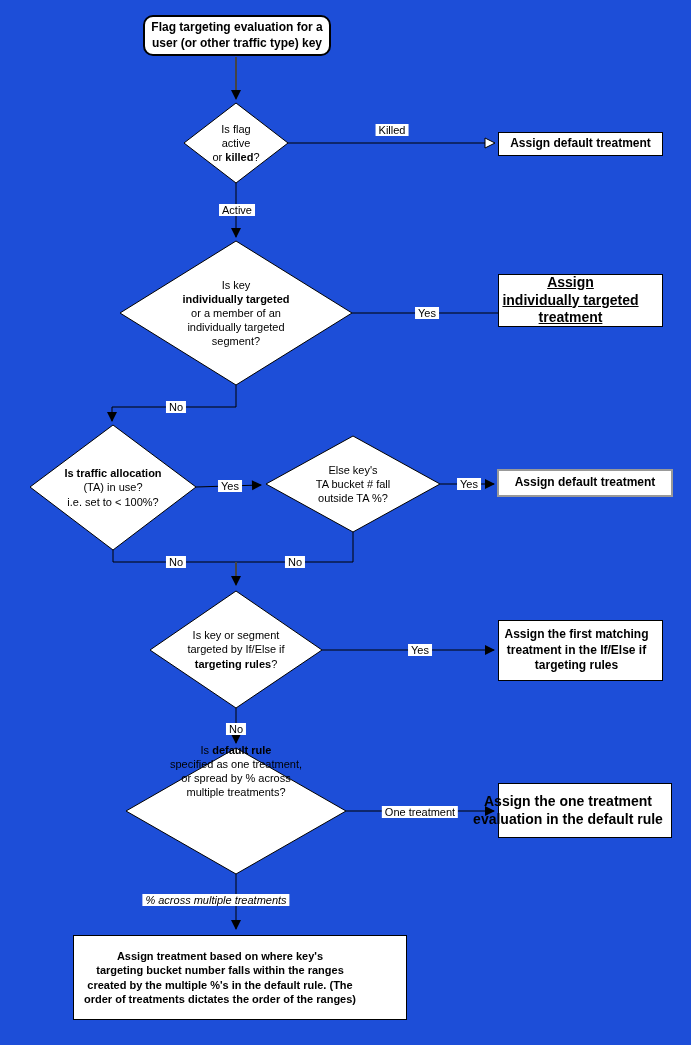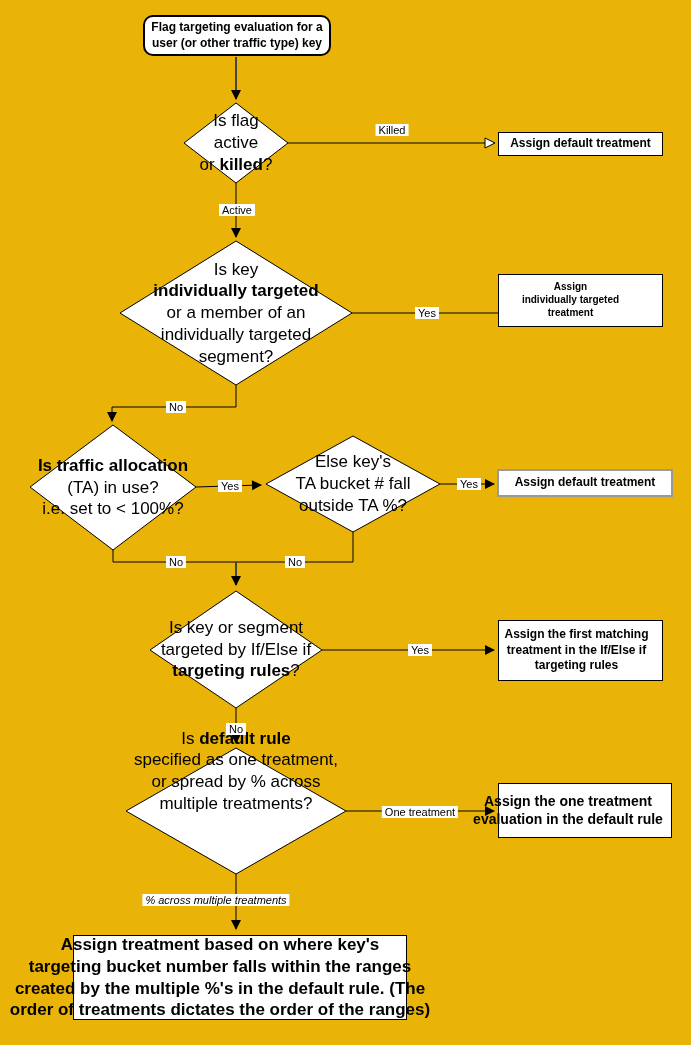--- a/index.html
+++ b/index.html
@@ -1,23 +1,23 @@
 <!DOCTYPE html>
 <html><head>
 <meta charset="utf-8">
 <style>
   html,body{margin:0;padding:0;background:#ffffff;}
   .canvas{
-    position:relative;width:691px;height:1045px;background:#eab308;
+    position:relative;width:691px;height:1045px;background:#1d4ed8;
     font-family:"Liberation Sans", sans-serif;color:#000;overflow:hidden;
   }
   .layer{position:absolute;left:0;top:0;}
   .node{
     position:absolute;display:flex;align-items:center;justify-content:center;
-    text-align:center;font-size:17px;line-height:1.28;color:#000;
+    text-align:center;font-size:11px;line-height:1.28;color:#000;
     white-space:nowrap;pointer-events:none;
   }
   .node .b{font-weight:bold;}
   .b{font-weight:bold;}
   .edge-label{
     position:absolute;transform:translate(-50%,-50%);
     background:#ffffff;padding:0 3px;font-size:11px;color:#000;
     white-space:nowrap;
   }
 </style>
@@ -75,21 +75,21 @@
     </div>
 
   <div class="node" style="left:498px;top:132px;width:165px;height:24px;font-size:12px;">
       <div><span class="b">Assign default treatment</span></div>
     </div>
 
   <div class="node" style="left:120px;top:241px;width:232px;height:144px;">
       <div><span>Is key</span><br><span class="b">individually targeted</span><br><span>or a member of an</span><br><span>individually targeted</span><br><span>segment?</span></div>
     </div>
 
-  <div class="node" style="left:498px;top:274px;width:145px;height:53px;font-size:10px;">
+  <div class="node" style="left:498px;top:274px;width:145px;height:53px;font-size:14px;text-decoration:underline;">
       <div><span class="b">Assign</span><br><span class="b">individually targeted</span><br><span class="b">treatment</span></div>
     </div>
 
   <div class="node" style="left:30px;top:425px;width:166px;height:125px;">
       <div><span class="b">Is traffic allocation</span><br><span>(TA) in use?</span><br><span>i.e. set to &lt; 100%?</span></div>
     </div>
 
   <div class="node" style="left:266px;top:436px;width:174px;height:96px;">
       <div><span>Else key's</span><br><span>TA bucket # fall</span><br><span>outside TA %?</span></div>
     </div>

